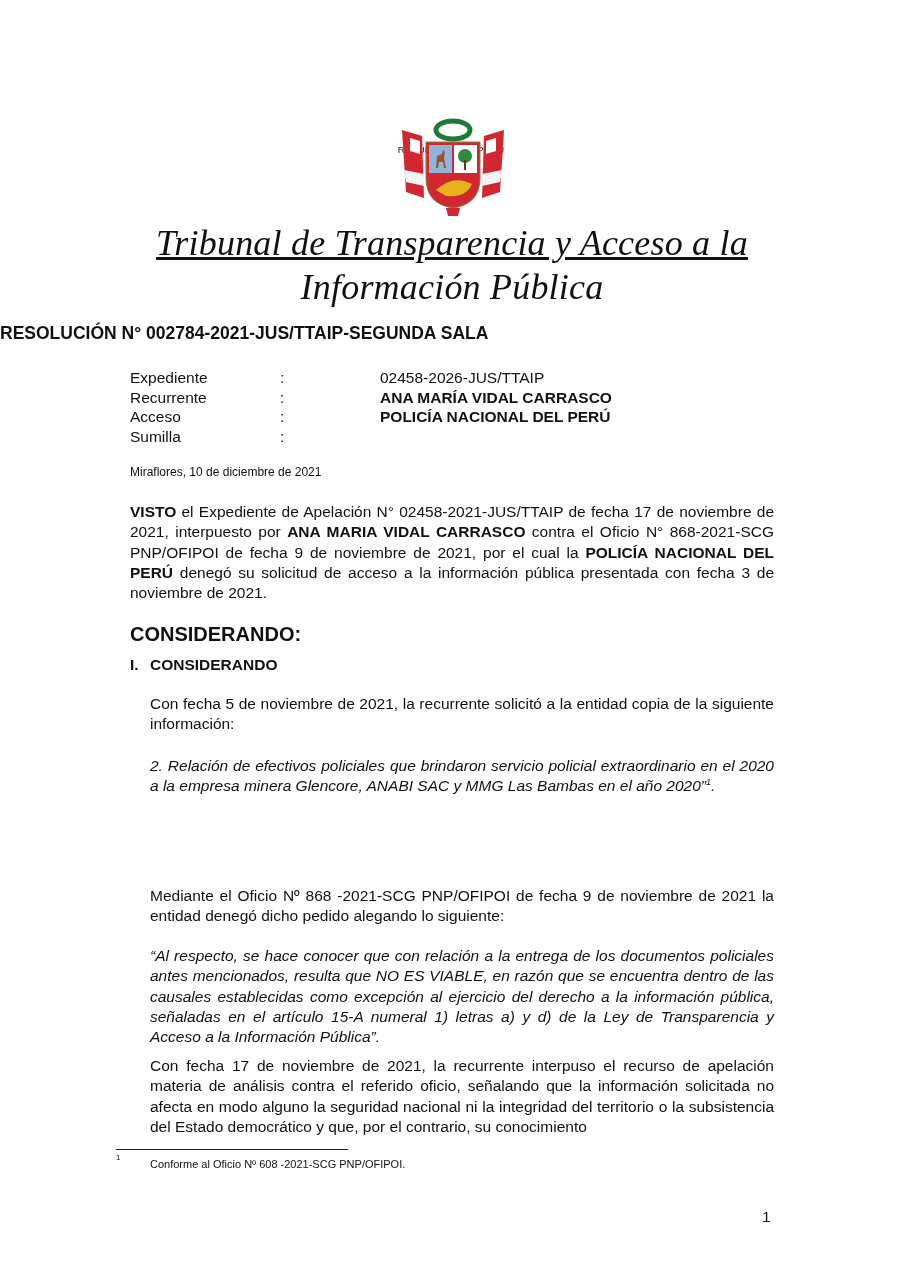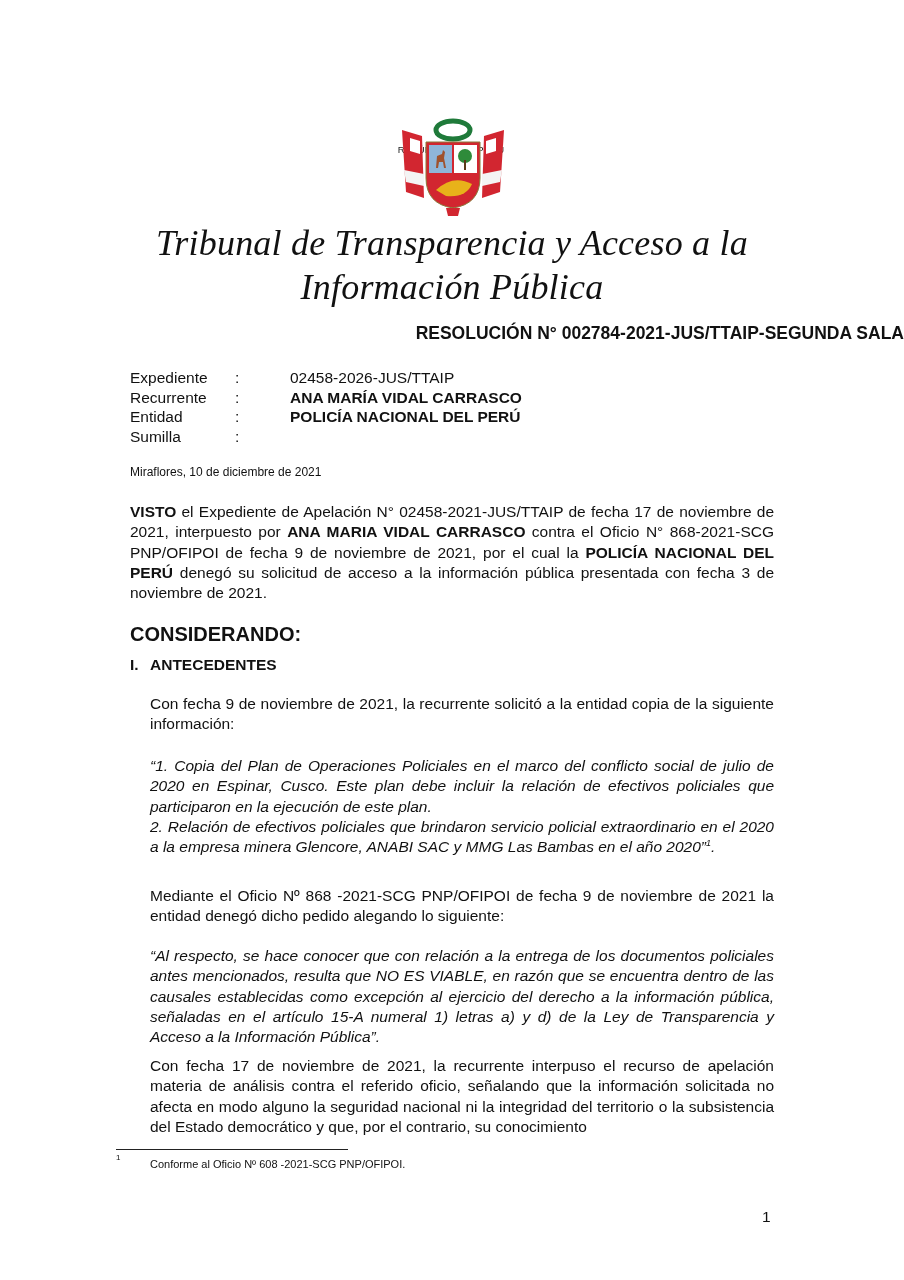--- a/index.html
+++ b/index.html
@@ -1,25 +1,25 @@
 <!DOCTYPE html>
 <html><head>
 <meta charset="utf-8">
 <style>
   html, body { margin:0; padding:0; background:#ffffff; }
   body { width:904px; height:1280px; position:relative; overflow:hidden; font-family:"Liberation Sans", sans-serif; color:#111; }
   .abs { position:absolute; }
   #crest { left:398px; top:108px; width:110px; height:112px; }
   #crest-label { left:366px; top:108px; width:170px; text-align:center; font-size:9.5px; letter-spacing:0.2px; color:#222;margin-top:36px; }
   .script { font-family:"Liberation Serif", serif; font-style:italic; font-size:36px; color:#111; text-align:center; width:904px; left:0; letter-spacing:0.2px; }
-  #title1 { top:222px; }
+  #title1 { top:222px;text-decoration:underline; }
   #title2 { top:266px; }
-  #resolution { top:323px; left:0; width:904px; text-align:right; font-weight:bold; font-size:17.5px; }
+  #resolution { top:323px; left:0; width:904px; text-align:left; font-weight:bold; font-size:17.5px; }
   .meta { left:130px; font-size:15.5px; line-height:19.5px; }
-  .meta-row { display:flex; height:19.5px; }
+  .meta-row { display:flex; height:19.5px;gap:45px; }
   .meta-label { width:105px; }
   .meta-colon { width:55px; }
   .meta-val.bold { font-weight:bold; }
   .para { font-size:15.5px; line-height:20.3px; text-align:justify; text-align-last:left; }
   .b { font-weight:bold; }
   .i { font-style:italic; }
   #date { top:465px; left:130px; font-size:12px; }
   #visto { top:502px; left:130px; width:644px; }
   #considerando { top:623px; left:130px; font-size:20px; font-weight:bold; }
   #antecedentes { top:656px; left:130px; font-size:15.5px; font-weight:bold; }
@@ -74,42 +74,41 @@
     <span class="meta-label">Expediente</span>
     <span class="meta-colon">:</span>
     <span class="meta-val">02458-2026-JUS/TTAIP</span>
   </div>
   <div class="meta-row">
     <span class="meta-label">Recurrente</span>
     <span class="meta-colon">:</span>
     <span class="meta-val bold">ANA MARÍA VIDAL CARRASCO</span>
   </div>
   <div class="meta-row">
-    <span class="meta-label">Entidad</span>
+    <span class="meta-label">Acceso</span>
     <span class="meta-colon">:</span>
     <span class="meta-val bold">POLICÍA NACIONAL DEL PERÚ</span>
   </div>
   <div class="meta-row">
     <span class="meta-label">Sumilla</span>
     <span class="meta-colon">:</span>
   </div>
 </div>
 
 <div class="abs" id="date">Miraflores, 10 de diciembre de 2021</div>
 
 <div class="abs para" id="visto"><span class="b">VISTO</span><span> el Expediente de Apelación N° 02458-2021-JUS/TTAIP de fecha 17 de noviembre de 2021, interpuesto por </span><span class="b">ANA MARIA VIDAL CARRASCO</span><span> contra el Oficio N° 868-2021-SCG PNP/OFIPOI de fecha 9 de noviembre de 2021, por el cual la </span><span class="b">POLICÍA NACIONAL DEL PERÚ</span><span> denegó su solicitud de acceso a la información pública presentada con fecha 3 de noviembre de 2021.</span></div>
 
 <div class="abs" id="considerando">CONSIDERANDO:</div>
 
-<div class="abs" id="antecedentes"><span class="num">I.</span><span>ANTECEDENTES</span></div>
+<div class="abs" id="antecedentes"><span class="num">I.</span><span>CONSIDERANDO</span></div>
 
-<div class="abs para" id="p1">Con fecha 9 de noviembre de 2021, la recurrente solicitó a la entidad copia de la siguiente información:</div>
+<div class="abs para" id="p1">Con fecha 5 de noviembre de 2021, la recurrente solicitó a la entidad copia de la siguiente información:</div>
 
 <div class="abs para i" id="q1">
-    <div>“1. Copia del Plan de Operaciones Policiales en el marco del conflicto social de julio de 2020 en Espinar, Cusco. Este plan debe incluir la relación de efectivos policiales que participaron en la ejecución de este plan.</div>
     <div><span>2. Relación de efectivos policiales que brindaron servicio policial extraordinario en el 2020 a la empresa minera Glencore, ANABI SAC y MMG Las Bambas en el año 2020”</span><sup>1</sup><span>.</span></div>
   </div>
 
 <div class="abs para" id="p2">Mediante el Oficio Nº 868 -2021-SCG PNP/OFIPOI de fecha 9 de noviembre de 2021 la entidad denegó dicho pedido alegando lo siguiente:</div>
 
 <div class="abs para i" id="q2">“Al respecto, se hace conocer que con relación a la entrega de los documentos policiales antes mencionados, resulta que NO ES VIABLE, en razón que se encuentra dentro de las causales establecidas como excepción al ejercicio del derecho a la información pública, señaladas en el artículo 15-A numeral 1) letras a) y d) de la Ley de Transparencia y Acceso a la Información Pública”.</div>
 
 <div class="abs para" id="p3">Con fecha 17 de noviembre de 2021, la recurrente interpuso el recurso de apelación materia de análisis contra el referido oficio, señalando que la información solicitada no afecta en modo alguno la seguridad nacional ni la integridad del territorio o la subsistencia del Estado democrático y que, por el contrario, su conocimiento</div>
 
 <div class="abs" id="fn-rule"></div>

